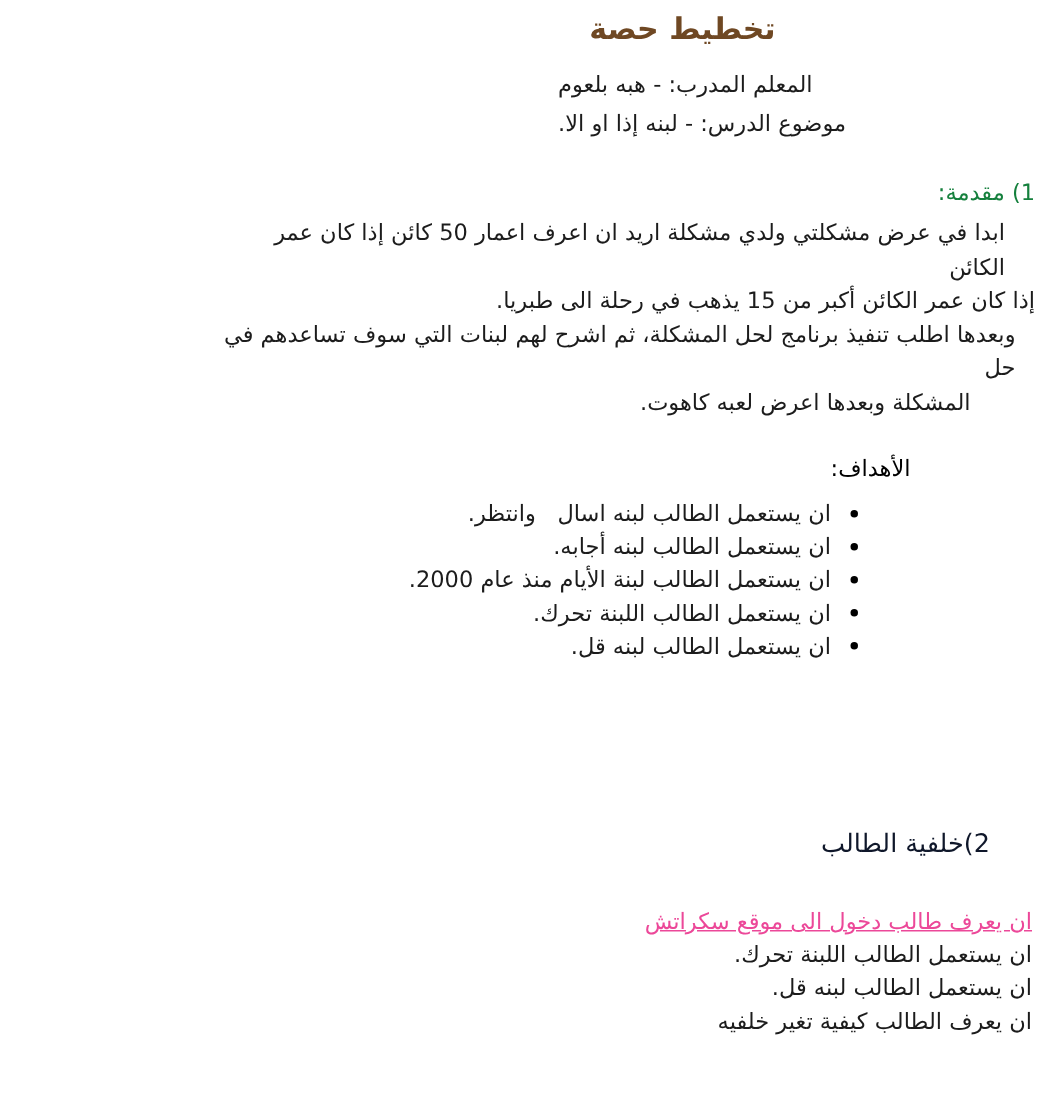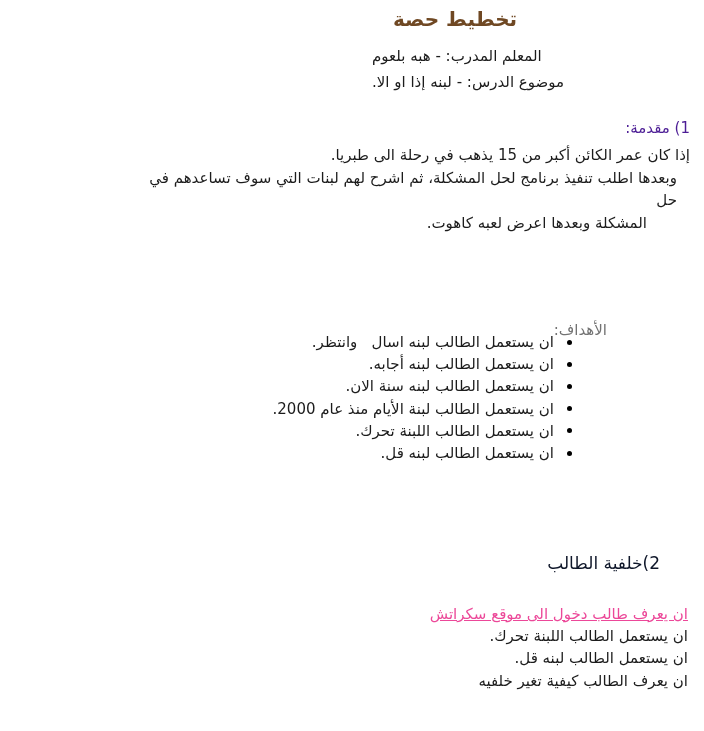--- a/index.html
+++ b/index.html
@@ -16,32 +16,32 @@
   .header-info{
     position:absolute;top:43px;left:0;right:0;display:flex;
     font-size:15px;line-height:26px;
   }
   .header-col{width:352px;text-align:right;}
   .header-col.right{padding-left:0;}
   .header-col.right .row{padding-left:92px;text-align:left;direction:rtl;}
   .header-col.right .row{text-align:left;}
   .header-col.left .row{padding-left:20px;text-align:left;}
   .h-intro{
-    position:absolute;top:119px;right:14px;font-size:15px;color:#4c1d95;
+    position:absolute;top:119px;right:14px;font-size:15px;color:#15803d;
   }
   .intro-par{
     position:absolute;top:144px;right:14px;left:8px;
     font-size:15px;line-height:22.5px;text-align:right;
   }
   .intro-par .line{display:block;}
   .intro-par .l0{margin-left:0;margin-right:20px;}
   .intro-par .l3{margin-right:13px;}
   .intro-par .l4{margin-right:43px;}
   .h-objectives{
-    position:absolute;top:321px;right:97px;font-size:15px;color:#737373;
+    position:absolute;top:303px;right:97px;font-size:15px;color:#000000;
   }
   .bullets{position:absolute;top:331px;right:132px;}
   .bullet-item{
     display:flex;align-items:center;height:22.2px;
     font-size:15px;text-align:right;
   }
   .bullet-dot{
     width:5px;height:5px;border-radius:50%;background:#000;
     flex:0 0 5px;margin-left:13px;
   }
@@ -65,39 +65,36 @@
   <div class="header-info">
     <div class="header-col left">
       <div class="row t">المعلم المدرب: - هبه بلعوم</div>
       <div class="row t">موضوع الدرس: - لبنه إذا او الا.</div>
     </div>
   </div>
 
   <div class="h-intro t">1) مقدمة:</div>
 
   <div class="intro-par">
+    <span class="line l0 t">ابدا في عرض مشكلتي ولدي مشكلة اريد ان اعرف اعمار 50 كائن إذا كان عمر الكائن</span>
     <span class="line l2 t">إذا كان عمر الكائن أكبر من 15 يذهب في رحلة الى طبريا.</span>
     <span class="line l3 t">وبعدها اطلب تنفيذ برنامج لحل المشكلة، ثم اشرح لهم لبنات التي سوف تساعدهم في حل</span>
     <span class="line l4 t">المشكلة وبعدها اعرض لعبه كاهوت.</span>
   </div>
 
   <div class="h-objectives t">الأهداف:</div>
 
   <div class="bullets">
     <div class="bullet-item">
       <span class="bullet-dot"></span>
       <span class="t">ان يستعمل الطالب لبنه اسال   وانتظر.</span>
     </div>
     <div class="bullet-item">
       <span class="bullet-dot"></span>
       <span class="t">ان يستعمل الطالب لبنه أجابه.</span>
-    </div>
-    <div class="bullet-item">
-      <span class="bullet-dot"></span>
-      <span class="t">ان يستعمل الطالب لبنه سنة الان.</span>
     </div>
     <div class="bullet-item">
       <span class="bullet-dot"></span>
       <span class="t">ان يستعمل الطالب لبنة الأيام منذ عام 2000.</span>
     </div>
     <div class="bullet-item">
       <span class="bullet-dot"></span>
       <span class="t">ان يستعمل الطالب اللبنة تحرك.</span>
     </div>
     <div class="bullet-item">

